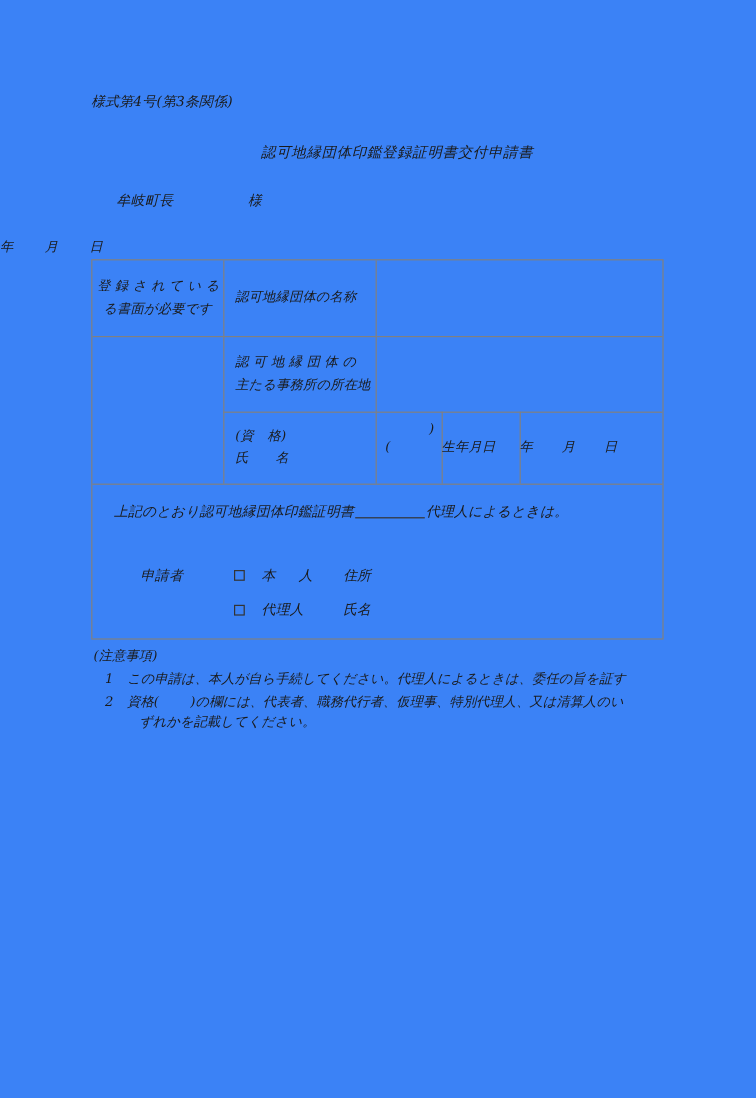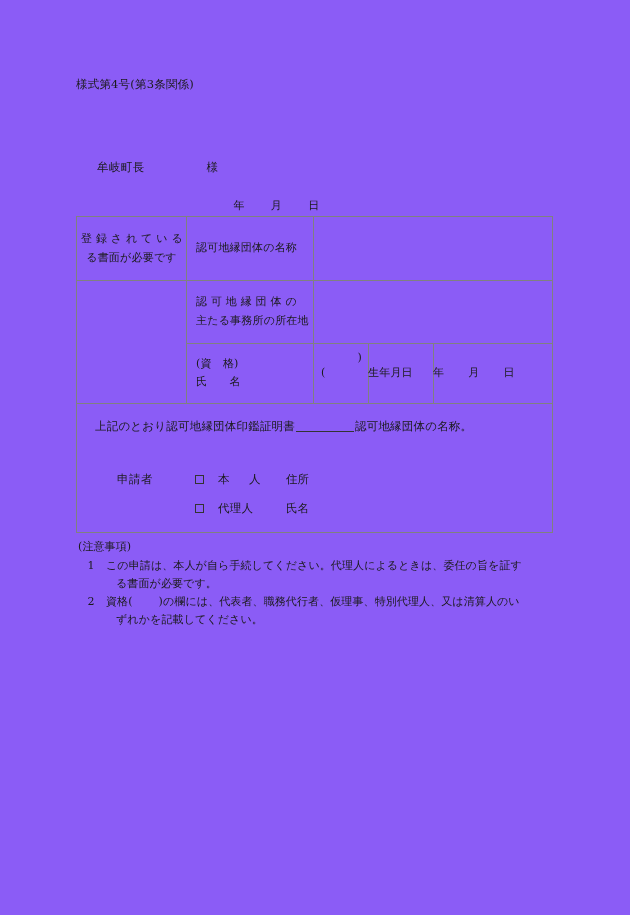--- a/index.html
+++ b/index.html
@@ -12,21 +12,22 @@
     height: 915px;
     position: relative;
     font-family: "DejaVu Serif", "Liberation Serif", serif;
     color: #1a1a1a;
     overflow: hidden;
   }
 
   .page {
     position: absolute;
     inset: 0;
-    background: #8b5cf6;
+    background: #3b82f6;
+    font-style: italic;
   }
 
   
   .form-code {
     position: absolute;
     left: 76px;
     top: 77px;
     font-size: 11.5px;
     letter-spacing: 0.2px;
     white-space: nowrap;
@@ -54,21 +55,21 @@
   .addressee .gap {
     display: inline-block;
     width: 62px;
   }
 
   .date-line {
     position: absolute;
     left: 0;
     top: 198px;
     width: 553px;
-    text-align: center;
+    text-align: left;
     font-size: 11px;
     letter-spacing: 0.3px;
   }
   .date-line .sp { display:inline-block; width: 26px; }
 
   
   .form-table {
     position: absolute;
     left: 76px;
     top: 216px;
@@ -194,20 +195,21 @@
   .note-body .cont { display: block; text-indent: 10px; }
   .paren-gap { display: inline-block; width: 26px; }
 </style>
 </head>
 <body>
 
 <div class="page">
 
   <div class="form-code">様式第4号(第3条関係)</div>
 
+  <div class="doc-title">認可地縁団体印鑑登録証明書交付申請書</div>
 
   <div class="addressee">
     <span>牟岐町長</span><span class="gap"></span><span>様</span>
   </div>
 
   <div class="date-line">
     <span>年</span><span class="sp"></span><span>月</span><span class="sp"></span><span>日</span>
   </div>
 
   <div class="form-table">
@@ -271,21 +273,21 @@
 
     <div class="cell center-v center-h" style="left:356px; top:126px; width:119px; height:60px;">
       <span>年</span>
       <span style="display:inline-block;width:24px;"></span>
       <span>月</span>
       <span style="display:inline-block;width:24px;"></span>
       <span>日</span>
     </div>
 
     <div class="statement">
-      <span>上記のとおり認可地縁団体印鑑証明書</span><span class="blank-u"></span><span>認可地縁団体の名称。</span>
+      <span>上記のとおり認可地縁団体印鑑証明書</span><span class="blank-u"></span><span>代理人によるときは。</span>
     </div>
 
     <div class="applicant">
       <div class="applicant-row">
         <span class="applicant-label">申請者</span>
         <span class="chk"></span>
         <span class="opt opt-wide">本　人</span>
         <span>住所</span>
       </div>
       <div class="applicant-row">
@@ -298,21 +300,20 @@
 
   </div>
 
   <div class="notes">
     <div class="notes-title">(注意事項)</div>
 
     <div class="note-item">
       <div class="note-num">1</div>
       <div class="note-body">
         <span>この申請は、本人が自ら手続してください。代理人によるときは、委任の旨を証す</span>
-        <span class="cont">る書面が必要です。</span>
       </div>
     </div>
 
     <div class="note-item">
       <div class="note-num">2</div>
       <div class="note-body">
         <span>資格(</span><span class="paren-gap"></span><span>)の欄には、代表者、職務代行者、仮理事、特別代理人、又は清算人のい</span>
         <span class="cont">ずれかを記載してください。</span>
       </div>
     </div>

